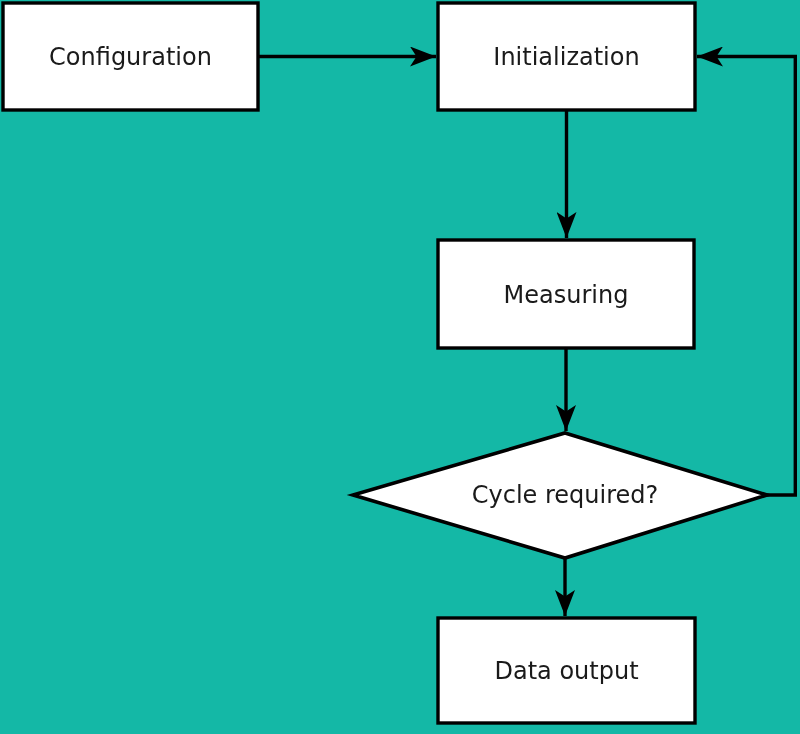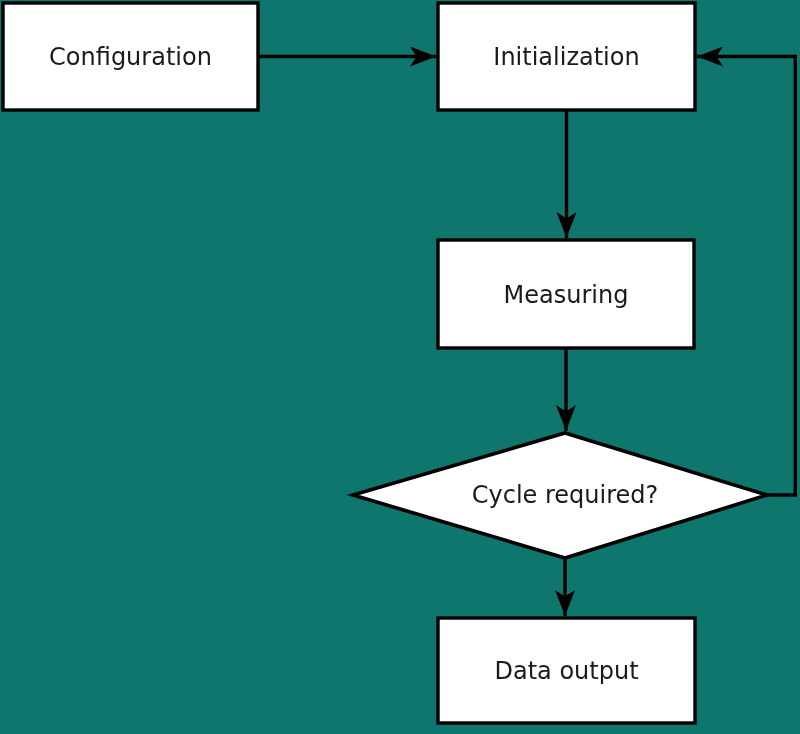--- a/index.html
+++ b/index.html
@@ -4,21 +4,21 @@
 <style>
   html, body {
     margin: 0;
     padding: 0;
     background: #ffffff;
   }
   .stage {
     position: relative;
     width: 800px;
     height: 734px;
-    background: #0f766e;
+    background: #14b8a6;
     overflow: hidden;
     text-align: center;
   }
   svg {
     display: block;
   }
   .node-shape {
     fill: #ffffff;
     stroke: #000000;
     stroke-width: 3.4;

